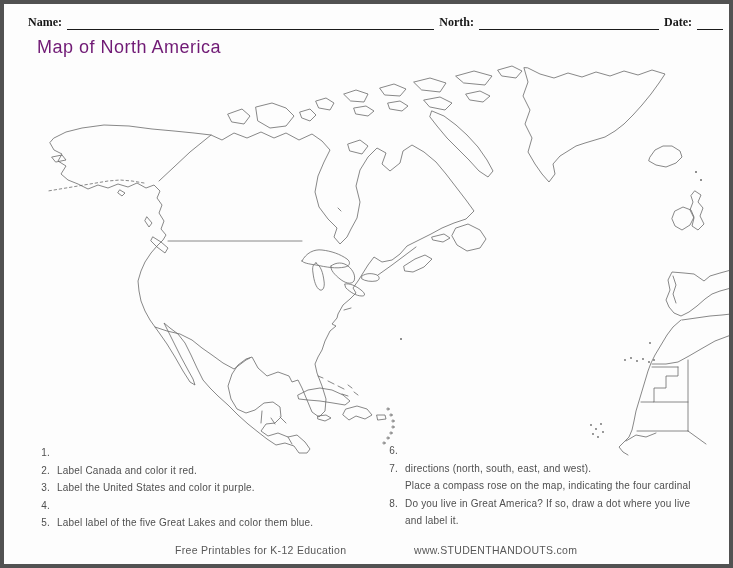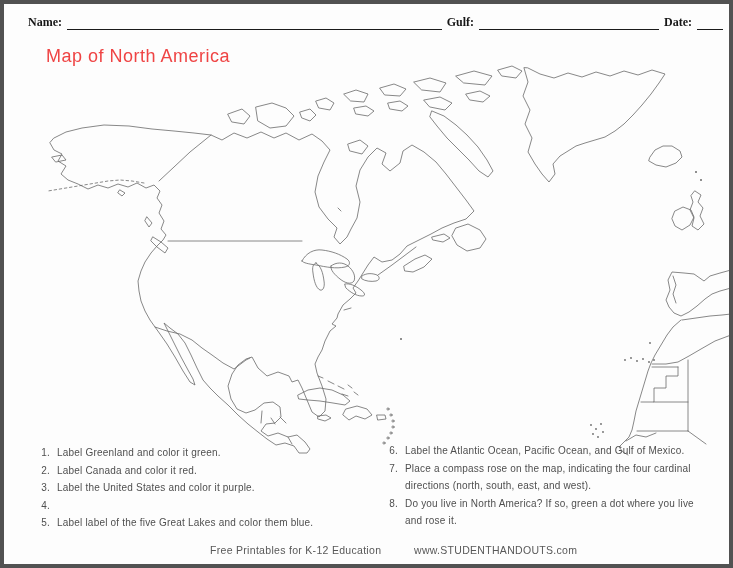--- a/index.html
+++ b/index.html
@@ -13,49 +13,49 @@
     position:absolute;top:11px;left:24px;right:6px;display:flex;align-items:flex-end;
     font-family:"Liberation Serif",serif;font-weight:bold;font-size:12px;color:#171717;
   }
   .blank{border-bottom:1.3px solid #1b1b1b;height:11px;display:inline-block;}
   .blank.name{flex:1;margin:0 5px;}
   .blank.date{width:180px;margin:0 5px;}
   .blank.class{width:26px;margin-left:5px;}
   .hlabel{white-space:nowrap;}
 
   .title{
-    position:absolute;top:33px;left:33px;margin:9px;font-size:18px;font-weight:normal;
-    color:#ef4444;letter-spacing:.5px;
+    position:absolute;top:33px;left:33px;margin:0;font-size:18px;font-weight:normal;
+    color:#701a75;letter-spacing:.5px;
   }
 
   svg.map{position:absolute;left:0;top:0;width:733px;height:568px;}
   .map path,.map circle{fill:none;stroke:var(--map-stroke,#6a6a6a);stroke-width:.8;stroke-linejoin:round;stroke-linecap:round;}
   .map .dot{fill:var(--map-stroke,#6a6a6a);stroke:none;}
   .map .dashed{stroke-dasharray:2.5,2.7;}
 
   .ilist{position:absolute;font-size:10px;color:var(--ink,#4f4f4f);letter-spacing:.2px;}
   .ilist .row{display:flex;}
   .ilist .num{width:13px;min-width:13px;margin-right:7px;text-align:right;line-height:17.5px;}
   .ilist .txt span{display:block;line-height:17.5px;}
   .list-left{left:33px;top:440px;width:332px;}
   .list-right{left:381px;top:438px;width:325px;}
 
   .footer{position:absolute;top:540px;left:0;width:733px;font-size:10.5px;color:#585858;letter-spacing:.3px;}
-  .footer .fp{position:absolute;left:171px;margin-left:35px;}
+  .footer .fp{position:absolute;left:171px;}
   .footer .site{position:absolute;left:410px;}
 </style>
 </head>
 <body>
 
 <div class="page">
 
   <div class="header">
     <span class="hlabel">Name:</span>
     <span class="blank name"></span>
-    <span class="hlabel">Gulf:</span>
+    <span class="hlabel">North:</span>
     <span class="blank date"></span>
     <span class="hlabel">Date:</span>
     <span class="blank class"></span>
   </div>
 
   <h1 class="title">Map of North America</h1>
 
   <svg class="map" viewBox="0 0 733 568" xmlns="http://www.w3.org/2000/svg">
     <path d="M50 134 L62 128 L78 124 L100 121 L125 122 L148 125 L170 127 L190 129 L207 131 L218 136 L230 129 L243 134 L257 128 L270 134 L282 129 L295 136 L308 130 L318 137 L326 146 L320 158 L314 172 L311 188 L315 203 L324 215 L333 224 L330 233 L336 240 L343 233 L347 225 L353 214 L356 198 L352 182 L356 166 L364 153 L373 144 L382 149 L378 160 L386 167 L396 159 L399 147 L408 141 L420 148 L432 158 L442 170 L452 183 L462 196 L470 207 L462 215 L450 219 L438 224 L427 230 L415 236 L403 242 L396 250 L388 256 L378 258 L370 253 L364 261 L359 269 L354 277 L349 284 L352 289 L346 295 L339 301 L334 310 L333 314 L328 320 L332 322 L326 327 L321 337 L318 346 L314 353 L311 360 L313 369 L318 382 L322 395 L321 407 L315 413 L308 408 L303 396 L298 384 L294 376 L288 378 L285 372 L274 368 L263 372 L254 364 L248 353 L242 355 L234 361 L228 370 L224 382 L227 395 L233 405 L242 409 L251 406 L260 399 L269 398 L276 403 L277 413 L271 419 L262 420 L257 427 L264 432 L274 429 L284 433 L293 431 L301 438 L306 445 L303 449 L295 449 L290 442 L281 439 L272 441 L263 435 L254 428 L244 420 L234 411 L224 401 L214 392 L206 384 L199 376 L193 364 L187 351 L181 339 L174 330 L166 324 L160 319 L164 327 L170 339 L177 353 L184 366 L189 375 L191 381 L186 378 L179 367 L171 353 L163 340 L156 330 L151 323 L146 316 L141 307 L137 297 L135 287 L134 277 L137 267 L141 258 L147 249 L153 242 L159 236 L162 231 L157 225 L160 217 L155 209 L158 201 L153 194 L156 187 L150 181 L142 184 L133 179 L124 183 L114 180 L104 184 L94 181 L84 185 L74 180 L64 176 L57 170 L62 162 L54 157 L58 150 L50 146 L46 139 Z"></path>
     <path d="M207 131 L186 148 L170 163 L155 177"></path>
@@ -131,23 +131,20 @@
     <circle class="dot" cx="592" cy="425" r=".9"></circle>
     <circle class="dot" cx="597" cy="420" r=".9"></circle>
     <circle class="dot" cx="589" cy="430" r=".9"></circle>
     <circle class="dot" cx="594" cy="433" r=".9"></circle>
     <circle class="dot" cx="599" cy="428" r=".9"></circle>
   </svg>
 
   <div class="ilist list-left">
     <div class="row">
       <span class="num">1.</span>
-      <div class="txt">
-          <span>Label Greenland and color it green.</span>
-        </div>
     </div>
     <div class="row">
       <span class="num">2.</span>
       <div class="txt">
           <span>Label Canada and color it red.</span>
         </div>
     </div>
     <div class="row">
       <span class="num">3.</span>
       <div class="txt">
@@ -161,36 +158,33 @@
       <span class="num">5.</span>
       <div class="txt">
           <span>Label label of the five Great Lakes and color them blue.</span>
         </div>
     </div>
   </div>
 
   <div class="ilist list-right">
     <div class="row">
       <span class="num">6.</span>
-      <div class="txt">
-          <span>Label the Atlantic Ocean, Pacific Ocean, and Gulf of Mexico.</span>
-        </div>
     </div>
     <div class="row">
       <span class="num">7.</span>
       <div class="txt">
+        <span>directions (north, south, east, and west).</span>
         <span>Place a compass rose on the map, indicating the four cardinal</span>
-        <span>directions (north, south, east, and west).</span>
       </div>
     </div>
     <div class="row">
       <span class="num">8.</span>
       <div class="txt">
-        <span>Do you live in North America? If so, green a dot where you live</span>
-        <span>and rose it.</span>
+        <span>Do you live in Great America? If so, draw a dot where you live</span>
+        <span>and label it.</span>
       </div>
     </div>
   </div>
 
   <div class="footer">
     <span class="fp">Free Printables for K-12 Education</span>
     <span class="site">www.STUDENTHANDOUTS.com</span>
   </div>
 
 </div>

